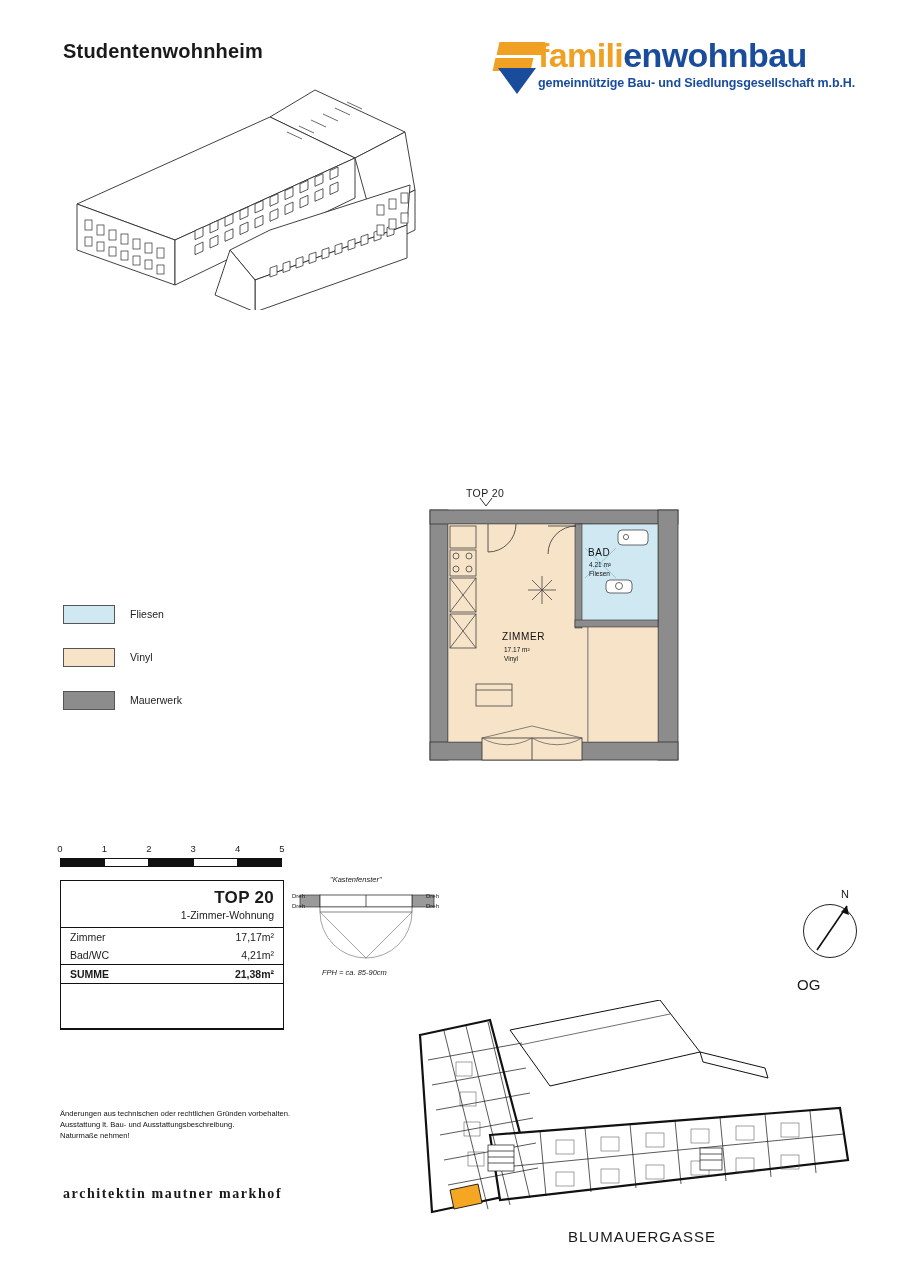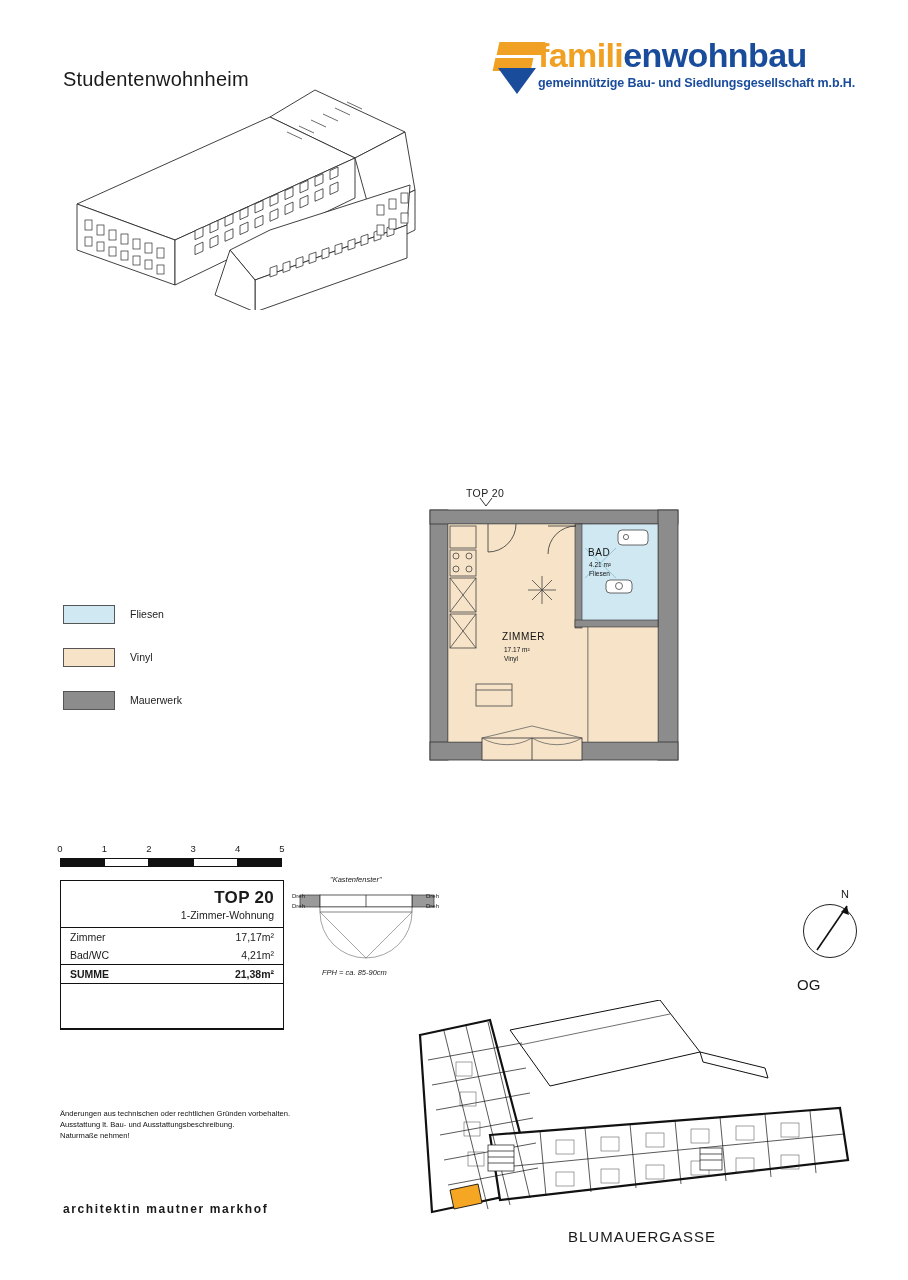--- a/index.html
+++ b/index.html
@@ -4,21 +4,21 @@
 <style>
   html,body{margin:0;padding:0;}
   body{
     width:908px;height:1280px;position:relative;background:#ffffff;
     font-family:"Liberation Sans", sans-serif;color:#1a1a1a;overflow:hidden;
   }
   .abs{position:absolute;}
 
   
   #header-title{left:63px;top:38px;}
-  #header-title .t1{font-size:20px;font-weight:normal;letter-spacing:.2px;line-height:26px;margin-top:28px;}
+  #header-title .t1{font-size:20px;font-weight:bold;letter-spacing:.2px;line-height:26px;}
   #header-title .t2{font-size:15px;font-weight:bold;letter-spacing:.2px;line-height:22px;margin-top:2px;}
 
   
   #logo{left:492px;top:36px;width:398px;height:64px;}
   .logo-word{position:absolute;left:46px;top:0px;font-size:34px;font-weight:bold;letter-spacing:-.6px;}
   .logo-word .o{color:#f0a022;}
   .logo-word .b{color:#1a4c9c;}
   .logo-sub{position:absolute;left:46px;top:40px;font-size:12.5px;font-weight:bold;color:#1a4c9c;letter-spacing:-.1px;}
   .logo-mark{position:absolute;left:0;top:2px;width:56px;height:58px;}
   .logo-mark .bar1{position:absolute;left:6px;top:4px;width:46px;height:13px;background:#f0a022;transform:skewX(-12deg);}
@@ -58,21 +58,21 @@
   #infotable .blank{height:44px;}
   #infotable .r2{display:flex;justify-content:space-between;font-size:9.5px;padding:2px 9px;}
   #infotable .r2 .k{padding-left:80px;}
   #infotable .r2.bold .v{font-weight:bold;}
 
   #notes{left:60px;top:1097px;width:250px;font-size:7.6px;line-height:11px;color:#111;}
 
   
   #amm{left:63px;top:1186px;width:240px;}
   #amm .word{font-size:48px;font-weight:bold;letter-spacing:-1px;line-height:42px;}
-  #amm .sub{font-size:12px;letter-spacing:1.6px;font-weight:bold;margin-top:16px;}
+  #amm .sub{font-size:14px;letter-spacing:1.6px;font-weight:bold;margin-top:0;font-family:Liberation Serif, serif;}
 
   
   #windetail{left:290px;top:875px;width:160px;height:110px;}
   #windetail .cap{position:absolute;left:40px;top:0;font-size:7.5px;font-style:italic;}
   #windetail .lbl{position:absolute;font-size:6px;}
   #windetail .fph{position:absolute;left:32px;top:93px;font-size:7.5px;font-style:italic;}
 
   
   #north{left:795px;top:888px;width:80px;height:110px;}
   #north .circle{position:absolute;left:8px;top:16px;width:52px;height:52px;border:1px solid #222;border-radius:50%;}

